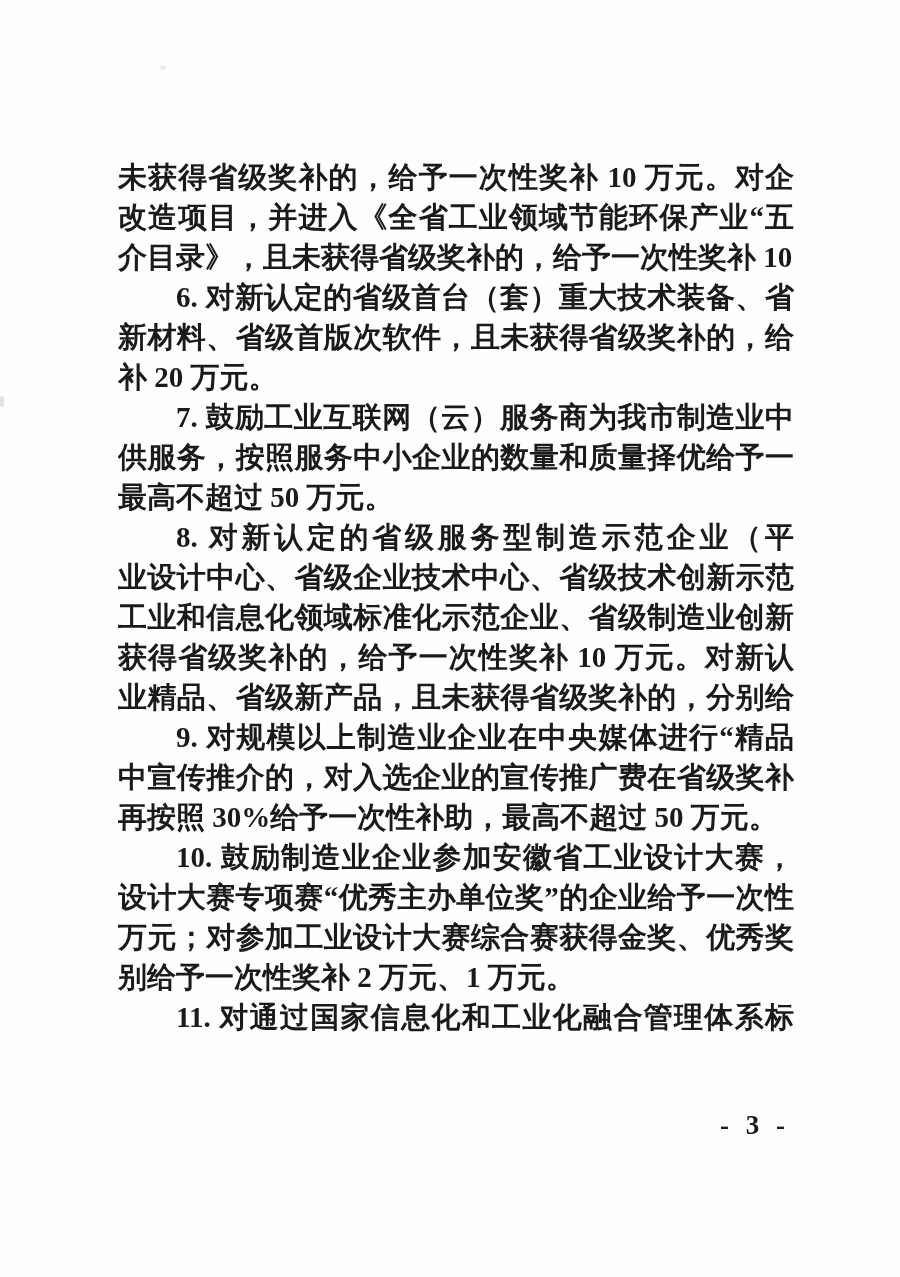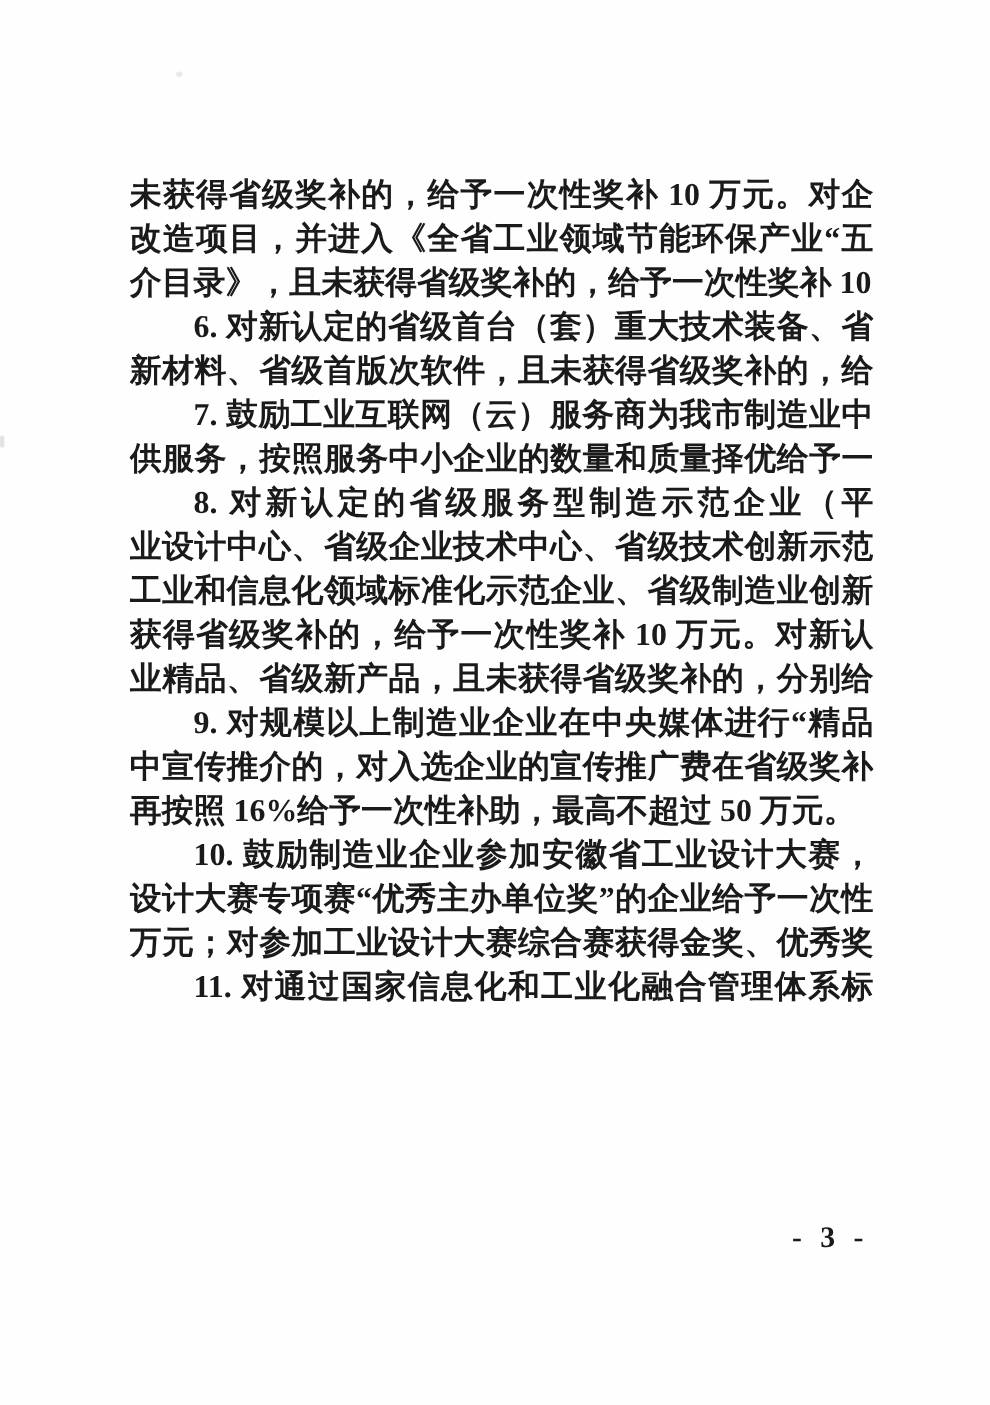--- a/index.html
+++ b/index.html
@@ -65,30 +65,33 @@
 <div id="page">
   <div class="speck" id="speck-1"></div>
   <div class="speck" id="speck-2"></div>
 
   <div id="doc-text">
       <div class="line fill">未获得省级奖补的，给予一次性奖补 10 万元。对企业实施重点</div>
       <div class="line fill">改造项目，并进入《全省工业领域节能环保产业“五个一百”推</div>
       <div class="line">介目录》，且未获得省级奖补的，给予一次性奖补 10 万元。</div>
       <div class="line fill indent">6. 对新认定的省级首台（套）重大技术装备、省级首批次</div>
       <div class="line fill">新材料、省级首版次软件，且未获得省级奖补的，给予一次性奖</div>
+      <div class="line">补 20 万元。</div>
       <div class="line fill indent">7. 鼓励工业互联网（云）服务商为我市制造业中小企业提</div>
       <div class="line fill">供服务，按照服务中小企业的数量和质量择优给予一次性奖补，</div>
+      <div class="line">最高不超过 50 万元。</div>
       <div class="line fill indent">8. 对新认定的省级服务型制造示范企业（平台）、省级工</div>
       <div class="line fill">业设计中心、省级企业技术中心、省级技术创新示范企业、省级</div>
       <div class="line fill">工业和信息化领域标准化示范企业、省级制造业创新中心，且未</div>
       <div class="line fill">获得省级奖补的，给予一次性奖补 10 万元。对新认定的安徽工</div>
       <div class="line fill">业精品、省级新产品，且未获得省级奖补的，分别给予一次性奖</div>
       <div class="line fill indent">9. 对规模以上制造业企业在中央媒体进行“精品安徽”集</div>
       <div class="line fill">中宣传推介的，对入选企业的宣传推广费在省级奖补的基础上，</div>
-      <div class="line">再按照 16%给予一次性补助，最高不超过 50 万元。</div>
+      <div class="line">再按照 30%给予一次性补助，最高不超过 50 万元。</div>
       <div class="line fill indent">10. 鼓励制造业企业参加安徽省工业设计大赛，对获得工业</div>
       <div class="line fill">设计大赛专项赛“优秀主办单位奖”的企业给予一次性奖补 10</div>
       <div class="line fill">万元；对参加工业设计大赛综合赛获得金奖、优秀奖的企业，分</div>
+      <div class="line">别给予一次性奖补 2 万元、1 万元。</div>
       <div class="line fill indent">11. 对通过国家信息化和工业化融合管理体系标准评定企</div>
     </div>
 
   <div id="page-number">- 3 -</div>
 </div>
 
 </body></html>

